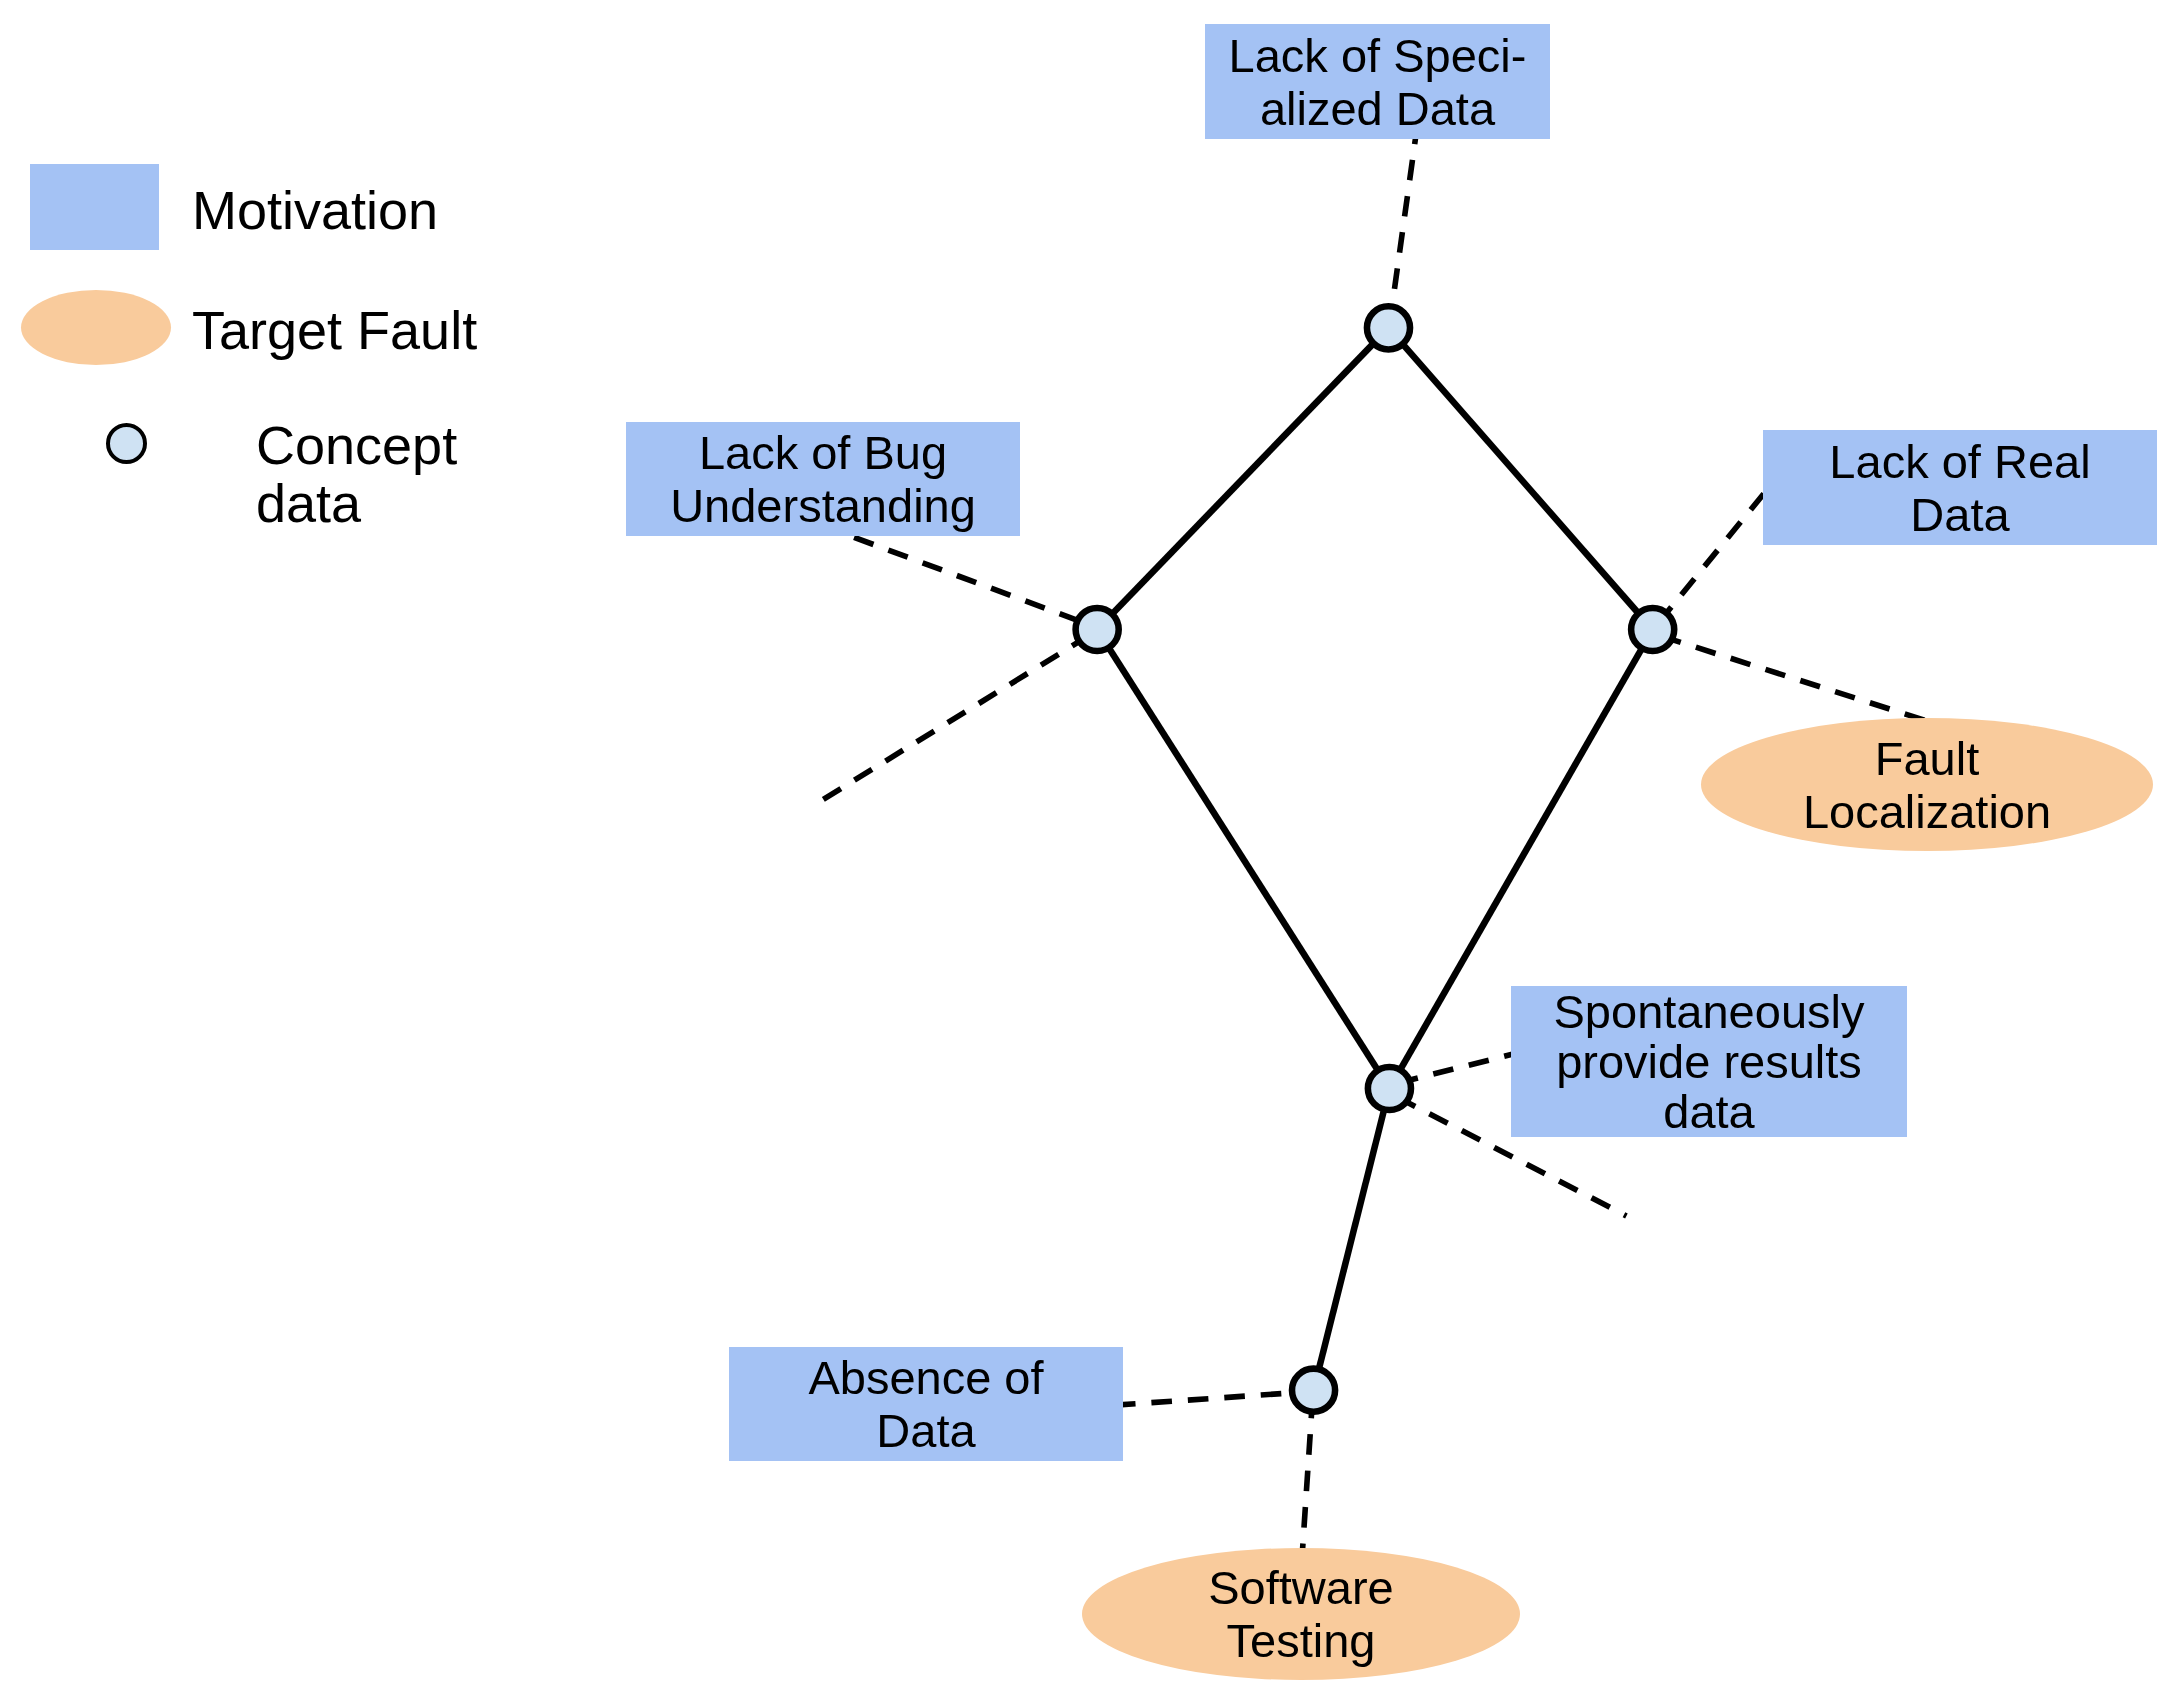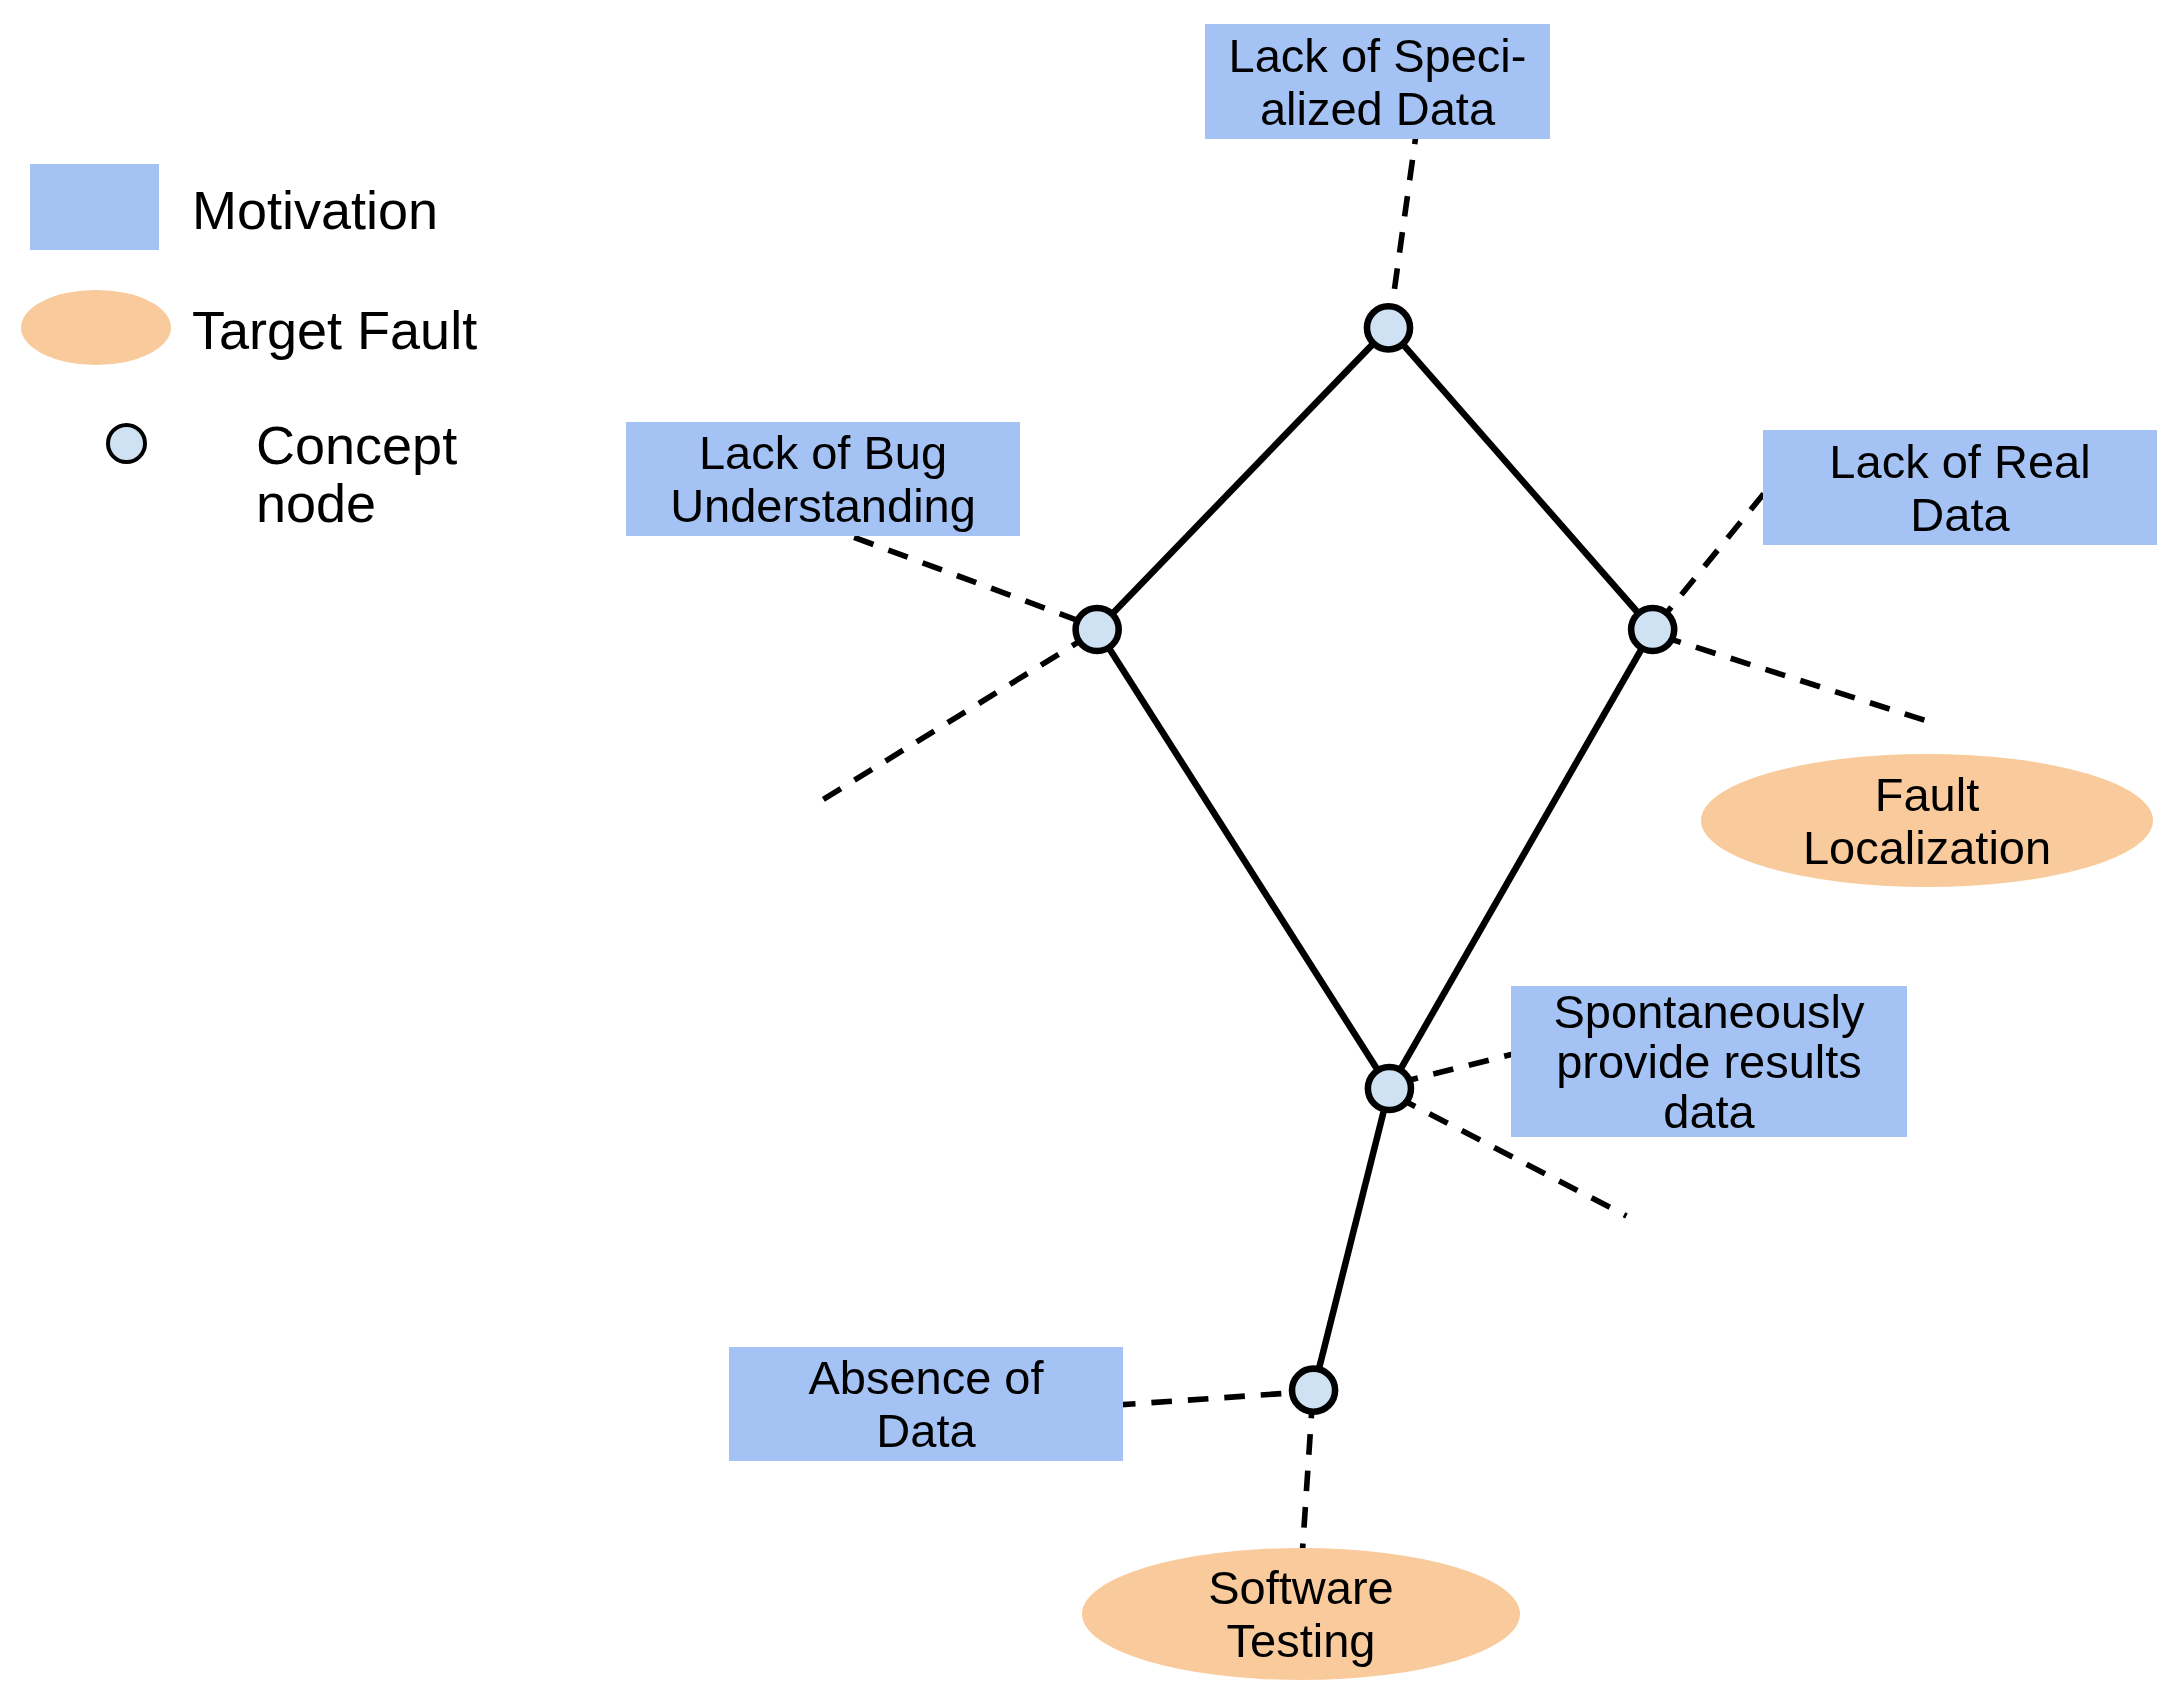--- a/index.html
+++ b/index.html
@@ -30,21 +30,21 @@
   .lines-3 { line-height: 50px; }
 
   
   .box-specialized   { left: 1205px; top: 24px;   width: 345px; height: 115px; }
   .box-bug-underst   { left: 626px;  top: 422px;  width: 394px; height: 114px; }
   .box-real-data     { left: 1763px; top: 430px;  width: 394px; height: 115px; }
   .box-spontaneously { left: 1511px; top: 986px; width: 396px; height: 151px; }
   .box-absence       { left: 729px;  top: 1347px; width: 394px; height: 114px; }
 
   .ell-program  { left: 623px;  top: 795px;  width: 401px; height: 131px; }
-  .ell-fault    { left: 1701px; top: 754px;  width: 452px; height: 133px; }
+  .ell-fault    { left: 1701px; top: 718px;  width: 452px; height: 133px; }
   .ell-bug      { left: 1403px; top: 1210px; width: 436px; height: 129px; }
   .ell-software { left: 1082px; top: 1548px; width: 438px; height: 132px; }
 
   
   .legend-swatch-rect {
     position: absolute; left: 30px; top: 164px; width: 129px; height: 86px;
     background: #a4c2f4;
   }
   .legend-swatch-ellipse {
     position: absolute; left: 20.6px; top: 290px; width: 150px; height: 75px;
@@ -101,21 +101,21 @@
 
   <div>
     <span class="legend-swatch-rect"></span>
     <span class="legend-label lbl-motivation">Motivation</span>
 
     <span class="legend-swatch-ellipse"></span>
     <span class="legend-label lbl-target">Target Fault</span>
 
     <span class="legend-swatch-circle"></span>
     <span class="legend-label lbl-concept">Concept
-node</span>
+data</span>
   </div>
 
   <div class="shape motivation box-specialized">Lack of Speci-
 alized Data</div>
   <div class="shape motivation box-bug-underst">Lack of Bug
 Understanding</div>
   <div class="shape motivation box-real-data">Lack of Real
 Data</div>
   <div class="shape motivation lines-3 box-spontaneously">Spontaneously
 provide results

